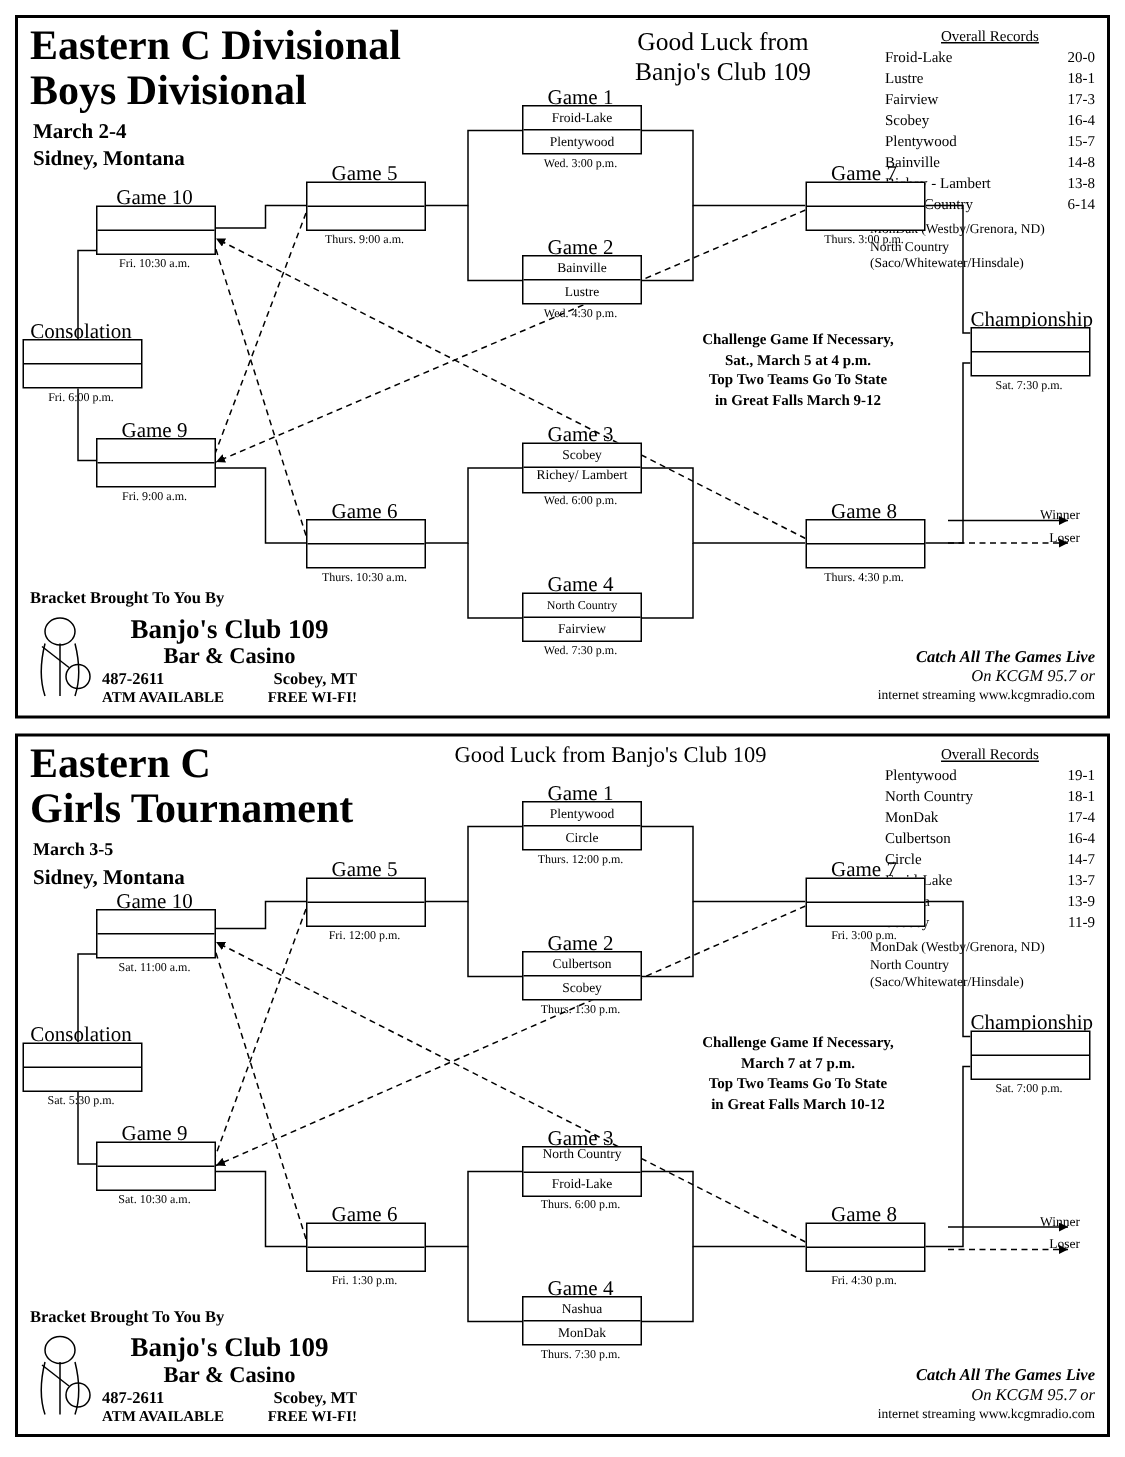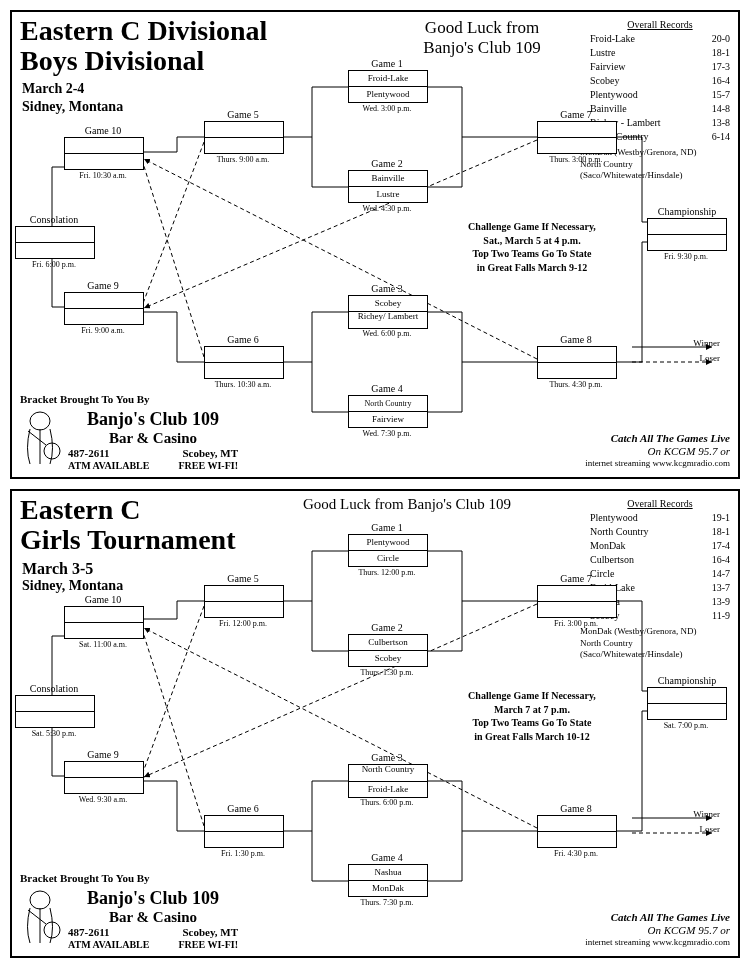--- a/index.html
+++ b/index.html
@@ -66,21 +66,21 @@
   }
   .game-box .slot {
     height: 15px;
     line-height: 15px;
     border-bottom: 1px solid #000;
     overflow:hidden;
   }
   .game-box .slot:last-child { border-bottom:none; }
   .game-label {
     position: absolute;
-    font-size: 10px;
+    font-size: 14px;
     text-align:center;
   }
   .time-label {
     position: absolute;
     font-size: 8px;
     text-align:center;
   }
   .challenge {
     position: absolute;
     font-size: 10px;
@@ -282,21 +282,21 @@
       <div class="slot"></div>
       <div class="slot"></div>
     </div>
   <div class="time-label" style="left:3px;top:248px;width:78px">Fri. 6:00 p.m.</div>
 
   <div class="game-label" style="left:635px;top:194px;width:80px">Championship</div>
   <div class="game-box" style="left:635px;top:206px">
       <div class="slot"></div>
       <div class="slot"></div>
     </div>
-  <div class="time-label" style="left:635px;top:240px;width:78px">Fri. 9:30 p.m.</div>
+  <div class="time-label" style="left:635px;top:240px;width:78px">Sat. 7:30 p.m.</div>
 
   <div class="challenge" style="left:430px;top:208px;width:180px" id="boys-chal">Challenge Game If Necessary,<br>Sat., March 5 at 4 p.m.<br>Top Two Teams Go To State<br>in Great Falls March 9-12</div>
 
   <div class="legend" style="top:326px">Winner</div>
   <div class="legend" style="top:341px">Loser</div>
 
   <div class="sponsor-area">
     <div class="sponsor-head">Bracket Brought To You By</div>
     <div class="sponsor-body">
       <svg width="42" height="58">
@@ -323,21 +323,21 @@
   <div class="catch">
     <div class="l1">Catch All The Games Live</div>
     <div class="l2">On KCGM 95.7 or</div>
     <div class="l3">internet streaming  www.kcgmradio.com</div>
   </div>
 </div>
 
 <div class="bracket-box">
   <div class="title" style="left:8px;top:4px;font-size:28px">Eastern C</div>
   <div class="title" style="left:8px;top:34px;font-size:28px">Girls Tournament</div>
-  <div class="subtitle" style="left:10px;top:68px;font-size:16px">March 3-5</div>
+  <div class="subtitle" style="left:10px;top:68px;font-size:12px">March 3-5</div>
   <div class="subtitle" style="left:10px;top:86px;font-size:14px">Sidney, Montana</div>
 
   <div class="goodluck" style="left:230px;top:4px;width:330px;font-size:15px">Good Luck from Banjo's Club 109</div>
 
   <div class="records">
     <u>Overall Records</u>
     <div id="girls-records-list">
         <div class="records-row">
           <span>Plentywood</span>
           <span>19-1</span>
@@ -464,21 +464,21 @@
       <div class="slot"></div>
       <div class="slot"></div>
     </div>
   <div class="time-label" style="left:52px;top:149px;width:78px">Sat. 11:00 a.m.</div>
 
   <div class="game-label" style="left:52px;top:258px;width:78px">Game 9</div>
   <div class="game-box" style="left:52px;top:270px">
       <div class="slot"></div>
       <div class="slot"></div>
     </div>
-  <div class="time-label" style="left:52px;top:304px;width:78px">Wed. 9:30 a.m.</div>
+  <div class="time-label" style="left:52px;top:304px;width:78px">Sat. 10:30 a.m.</div>
 
   <div class="game-label" style="left:3px;top:192px;width:78px">Consolation</div>
   <div class="game-box" style="left:3px;top:204px">
       <div class="slot"></div>
       <div class="slot"></div>
     </div>
   <div class="time-label" style="left:3px;top:238px;width:78px">Sat. 5:30 p.m.</div>
 
   <div class="game-label" style="left:635px;top:184px;width:80px">Championship</div>
   <div class="game-box" style="left:635px;top:196px">

